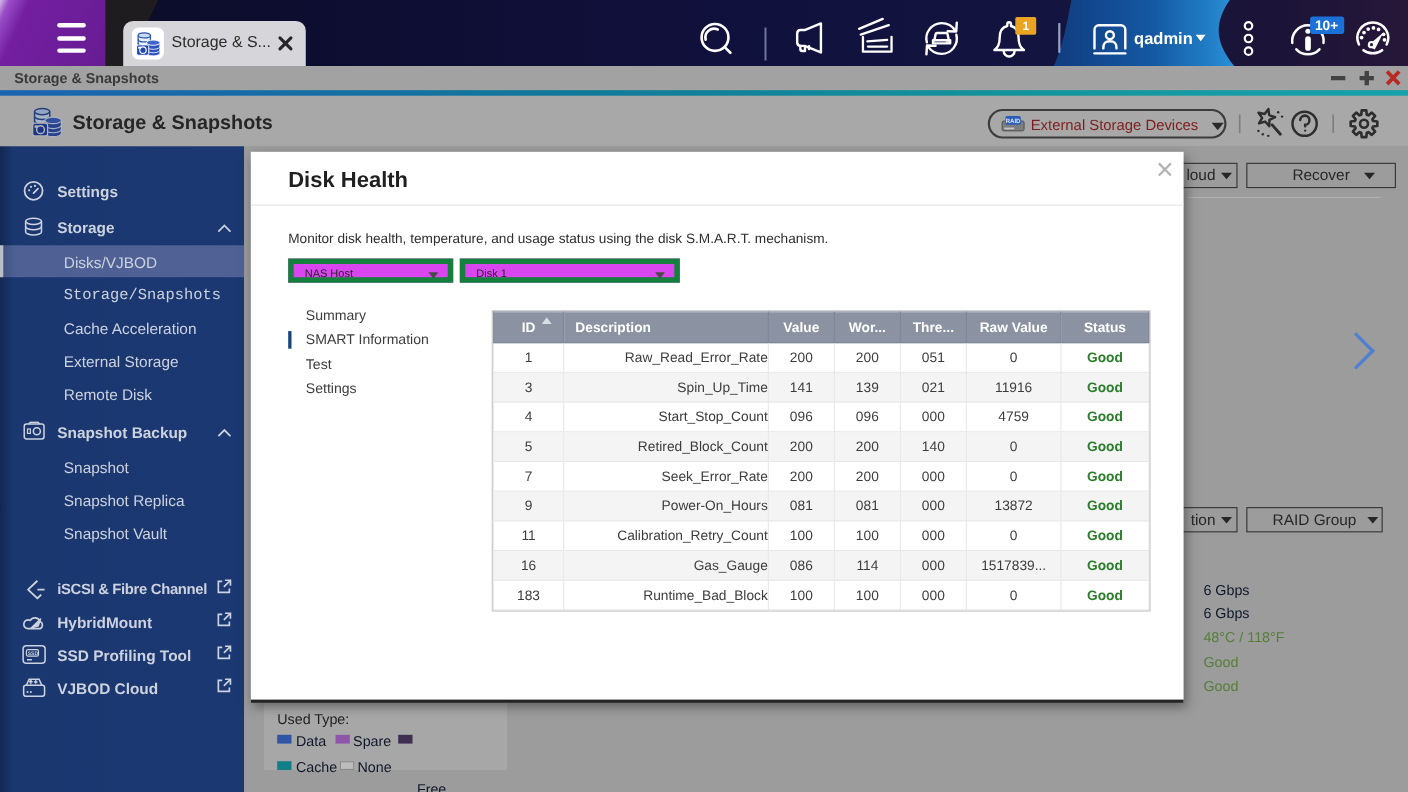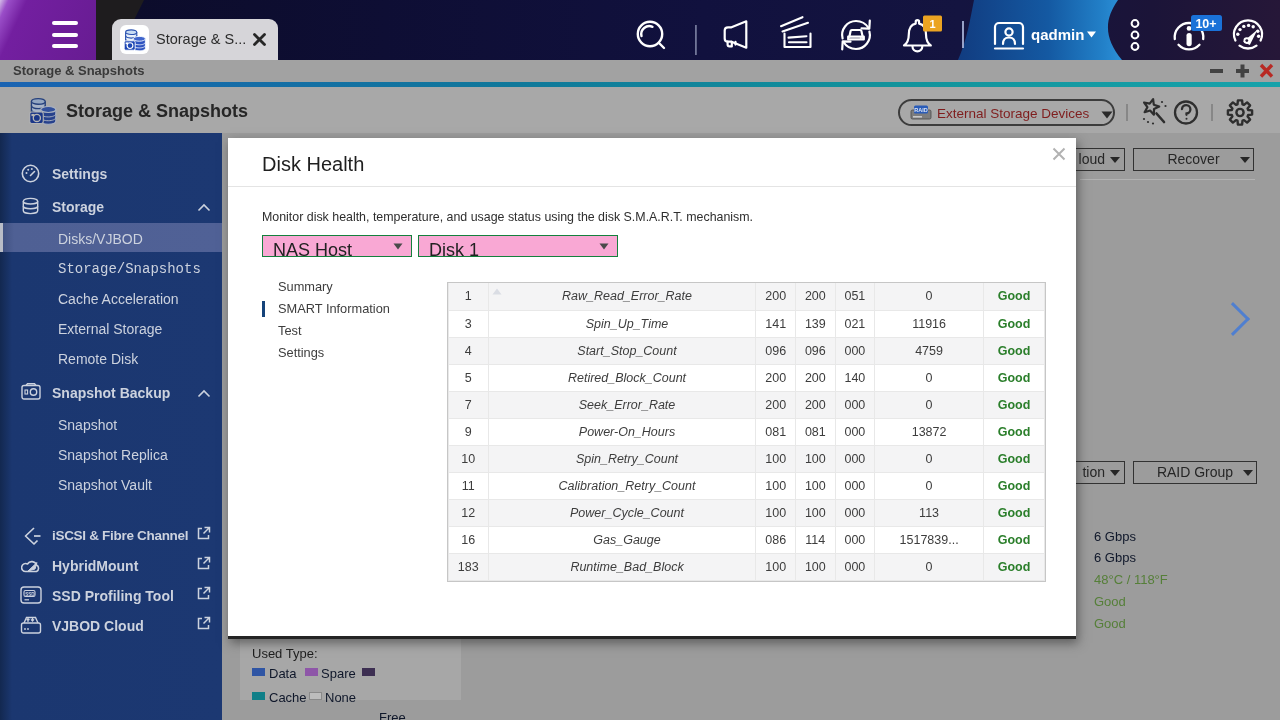--- a/index.html
+++ b/index.html
@@ -32,32 +32,32 @@
 #selitem { position:absolute; left:0; top:90px; width:222px; height:29px; background:linear-gradient(90deg,#3d4f7e 0px,#4f6094 14px,#506196 100%); }
 #selbar { position:absolute; left:0; top:90px; width:3px; height:29px; background:#b9bdc7; }
 
 #content { left:222px; top:133px; width:1058px; height:587px; background:#9c9c9c; }
 .gbtn { position:absolute; border:1px solid #323232; color:#262626; font-size:14px; text-align:center; }
 .caret { position:absolute; width:0; height:0; border-left:5px solid transparent; border-right:5px solid transparent; border-top:6px solid #262626; }
 .greent { position:absolute; font-size:13px; color:#557f38; }
 .greyt { position:absolute; font-size:13px; color:#0f172a; }
 
 #modal { left:228px; top:138px; width:848px; height:501px; background:#ffffff; border-bottom:3px solid #242424; box-shadow:2px 4px 10px rgba(40,40,40,0.55); }
-#mtitle { left:34px; top:15px; font-size:20px; font-weight:normal; color:#1f1f1f; position:absolute; }
+#mtitle { left:34px; top:15px; font-size:20px; font-weight:bold; color:#1f1f1f; position:absolute; }
 #mdivider { position:absolute; left:0; top:48px; width:848px; height:1px; background:#e4e4e4; }
 #mpara { position:absolute; left:34px; top:72px; font-size:12.4px; color:#2e2e2e; }
-.mdd { position:absolute; top:97px; height:22px; border:1px solid #15803d; background:#f9a8d4; font-size:18px; color:#222; }
+.mdd { position:absolute; top:97px; height:22px; border:5px solid #15803d; background:#d946ef; font-size:10px; color:#222; }
 .mnav { position:absolute; left:50px; font-size:12.8px; color:#3d3d3d; }
 #mnavbar { position:absolute; left:34px; top:163px; width:3px; height:16px; background:#15437a; }
 
 #tbl { position:absolute; left:220px; top:145px; width:597px; border-collapse:collapse; font-size:12.5px; outline:1px solid #c6c6c6; }
 #tbl th { background:#8b93a3; color:#fff; font-weight:bold; height:28px; border:1px solid #7e8696; font-size:12.5px; }
 #tbl td { height:27px; border:1px solid #e8e8e8; border-top:none; color:#3d3d3d; text-align:center; padding:0; }
 #tbl tr:nth-child(odd) td { background:#f4f4f5; }
-#tbl td.desc { text-align:center; padding-left:10px;font-style:italic; }
+#tbl td.desc { text-align:right; padding-left:10px; }
 #tbl td.good { color:#2a7e2a; font-weight:bold; }
 </style>
 </head>
 <body>
 <div id="topbar" class="abs"></div>
 <div id="purpleblk" class="abs"></div>
 <div id="blackwedge" class="abs"></div>
 <div id="hamburger" class="abs">
     <div style="top:21px"></div>
     <div style="top:32.5px"></div>
@@ -320,21 +320,21 @@
     </svg>
   <svg class="abs" style="left:196px;top:483px;" width="15" height="15" viewBox="0 0 15 15">
       <path d="M6 2.5 H2.5 V12.5 H12.5 V9" fill="none" stroke="#ccd2de" stroke-width="1.5"></path>
       <path d="M8.5 1.5 H13.5 V6.5 M13.2 1.8 L7.5 7.5" fill="none" stroke="#ccd2de" stroke-width="1.5"></path>
     </svg>
 </div>
 <div id="content" class="abs"></div>
 <div id="behind" class="abs" style="left:0;top:0;width:1280px;height:720px;pointer-events:none;">
   <div class="gbtn" style="left:1040px; top:148px; width:85px; height:23px; line-height:21px; text-align:right; padding-right:19px;">loud</div>
   <div class="caret" style="left:1110px; top:157px;"></div>
-  <div class="gbtn" style="left:1133px; top:148px; width:121px; height:23px; line-height:21px;">Recover</div>
+  <div class="gbtn" style="left:1133px; top:148px; width:136px; height:23px; line-height:21px;">Recover</div>
   <div class="caret" style="left:1240px; top:157px;"></div>
   <div class="gbtn" style="left:1040px; top:461px; width:85px; height:23px; line-height:21px; text-align:right; padding-right:19px;">tion</div>
   <div class="caret" style="left:1110px; top:470px;"></div>
   <div class="gbtn" style="left:1133px; top:461px; width:124px; height:23px; line-height:21px;">RAID Group</div>
   <div class="caret" style="left:1243px; top:470px;"></div>
   <div class="greyt" style="left:1094px; top:529px;">6 Gbps</div>
   <div class="greyt" style="left:1094px; top:550px;">6 Gbps</div>
   <div class="greent" style="left:1094px; top:572px;">48°C / 118°F</div>
   <div class="greent" style="left:1094px; top:594px;">Good</div>
   <div class="greent" style="left:1094px; top:616px;">Good</div>
@@ -375,20 +375,29 @@
   <svg style="position:absolute;left:264px;top:150px;z-index:5;" width="10" height="7" viewBox="0 0 10 7">
       <path d="M5 0.5 L9.5 6.5 L0.5 6.5 Z" fill="#dadde4"></path>
     </svg>
   <div class="mnav" style="top:141px;">Summary</div>
   <div class="mnav" style="top:163px;">SMART Information</div>
   <div id="mnavbar"></div>
   <div class="mnav" style="top:185px;">Test</div>
   <div class="mnav" style="top:207px;">Settings</div>
   <table id="tbl">
     <tbody>
+        <tr>
+          <th style="width:64px;">ID</th>
+          <th style="width:186px; text-align:left; padding-left:10px;">Description</th>
+          <th style="width:60px;">Value</th>
+          <th style="width:60px;">Wor...</th>
+          <th style="width:60px;">Thre...</th>
+          <th style="width:86px;">Raw Value</th>
+          <th style="width:80px;">Status</th>
+        </tr>
     <tr>
           <td>1</td>
           <td class="desc">Raw_Read_Error_Rate</td>
           <td>200</td>
           <td>200</td>
           <td>051</td>
           <td>0</td>
           <td class="good">Good</td>
         </tr>
     <tr>
@@ -430,47 +439,29 @@
     <tr>
           <td>9</td>
           <td class="desc">Power-On_Hours</td>
           <td>081</td>
           <td>081</td>
           <td>000</td>
           <td>13872</td>
           <td class="good">Good</td>
         </tr>
     <tr>
-          <td>10</td>
-          <td class="desc">Spin_Retry_Count</td>
-          <td>100</td>
-          <td>100</td>
-          <td>000</td>
-          <td>0</td>
-          <td class="good">Good</td>
-        </tr>
-    <tr>
           <td>11</td>
           <td class="desc">Calibration_Retry_Count</td>
           <td>100</td>
           <td>100</td>
           <td>000</td>
           <td>0</td>
           <td class="good">Good</td>
         </tr>
     <tr>
-          <td>12</td>
-          <td class="desc">Power_Cycle_Count</td>
-          <td>100</td>
-          <td>100</td>
-          <td>000</td>
-          <td>113</td>
-          <td class="good">Good</td>
-        </tr>
-    <tr>
           <td>16</td>
           <td class="desc">Gas_Gauge</td>
           <td>086</td>
           <td>114</td>
           <td>000</td>
           <td>1517839...</td>
           <td class="good">Good</td>
         </tr>
     <tr>
           <td>183</td>

